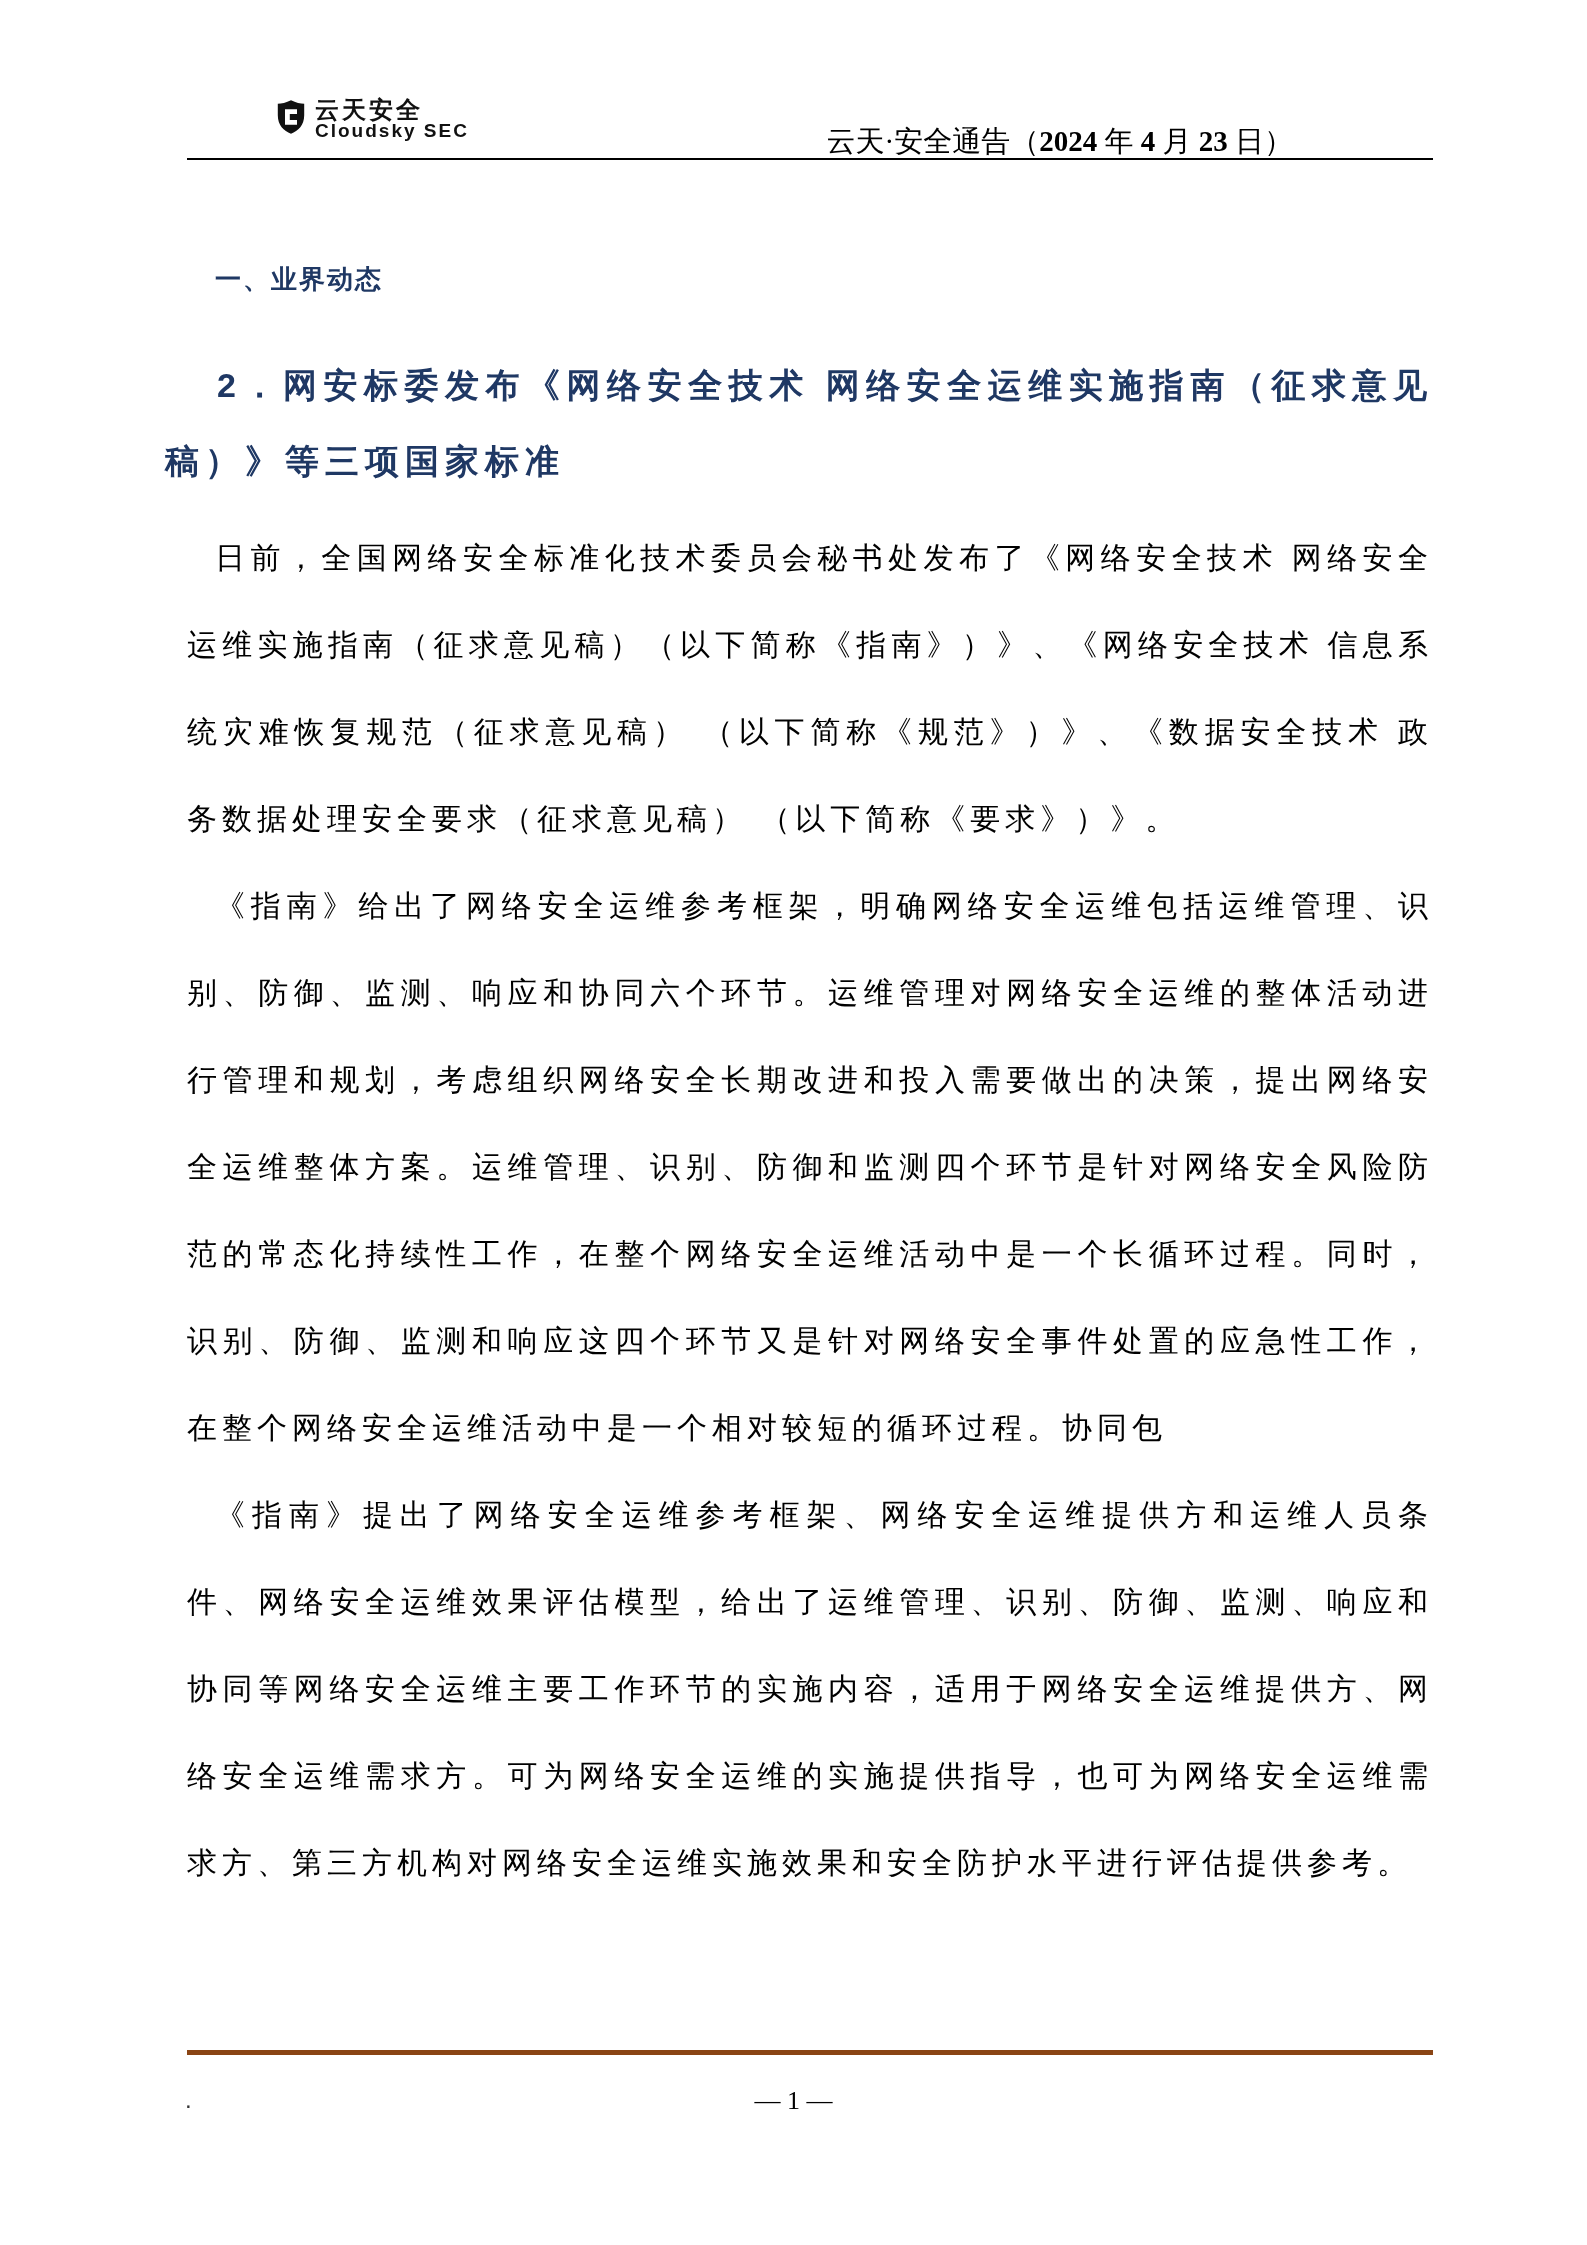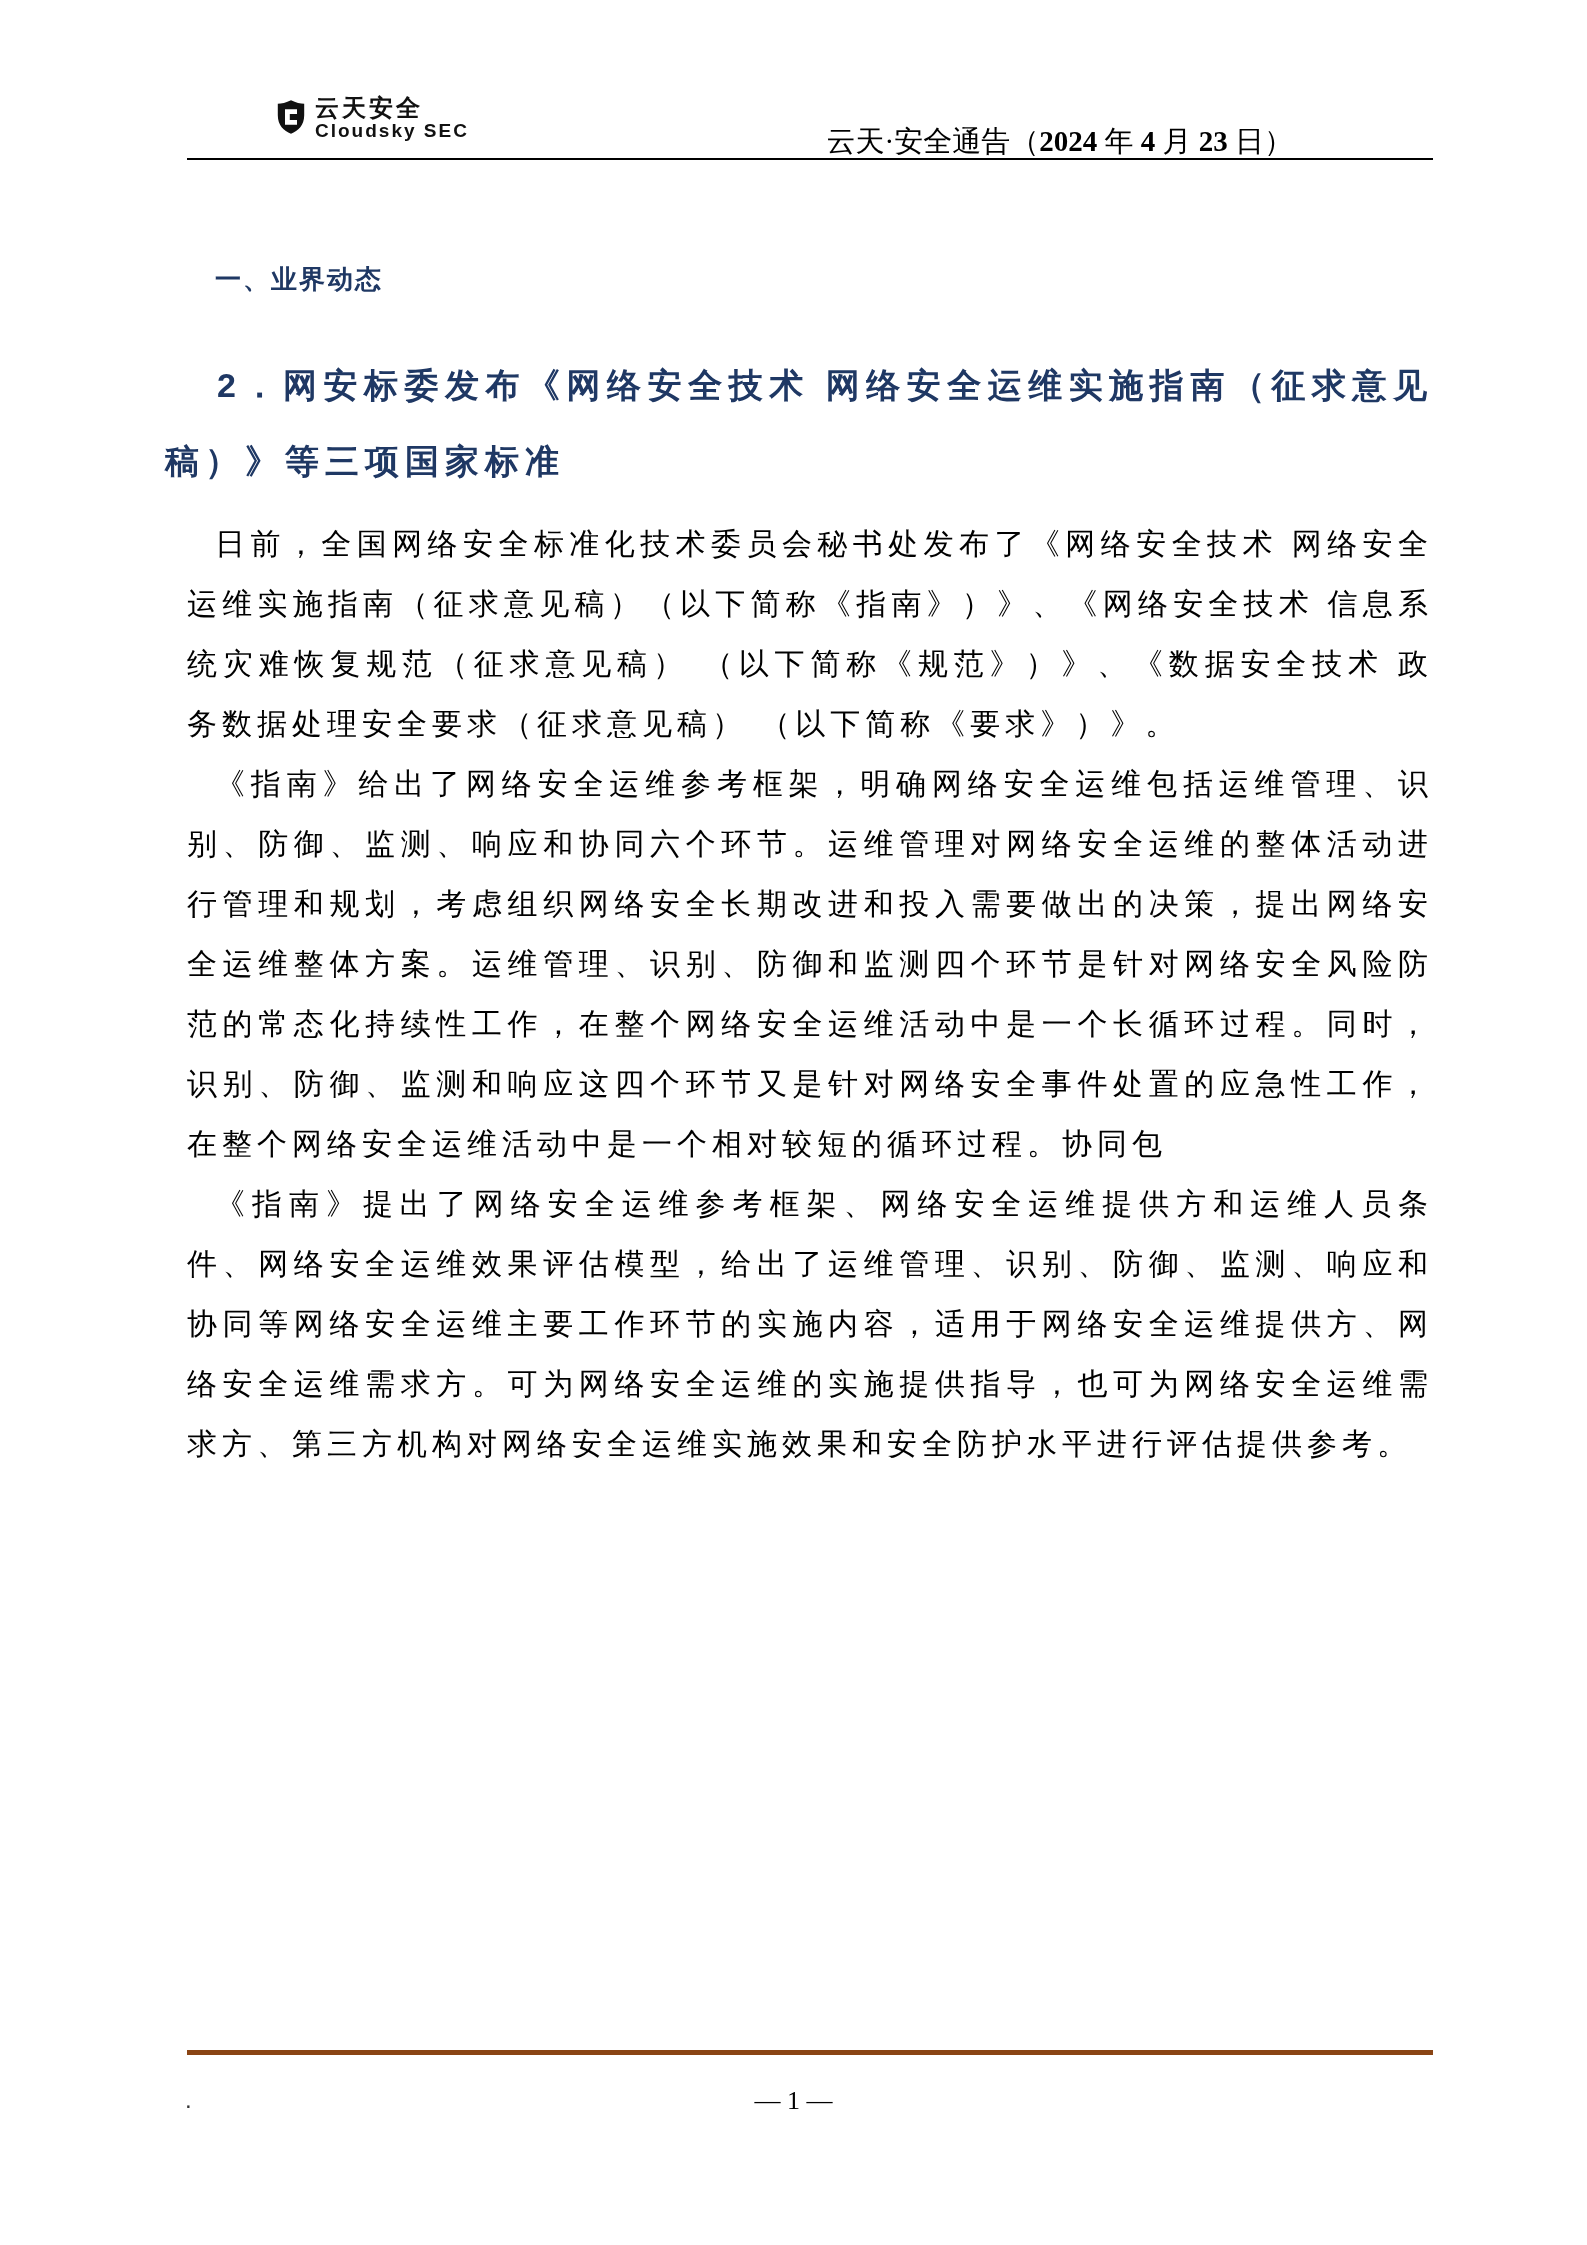--- a/index.html
+++ b/index.html
@@ -35,21 +35,20 @@
     display: flex;
     flex-direction: column;
   }
   .logo-cn {
     font-size: 24px;
     font-weight: bold;
     letter-spacing: 3px;
     line-height: 26px;
     color: #111111;
     white-space: nowrap;
-    font-family: Liberation Mono, monospace;
   }
   .logo-en {
     font-size: 19px;
     font-weight: bold;
     letter-spacing: 2px;
     line-height: 15px;
     color: #111111;
     white-space: nowrap;
   }
   .header-title {
@@ -99,21 +98,21 @@
     text-justify: inter-ideograph;
   }
 
   
   .body-text {
     position: absolute;
     left: 187px;
     top: 514px;
     width: 1246px;
     font-size: 30px;
-    line-height: 60px;
+    line-height: 87px;
     letter-spacing: 5px;
     text-align: justify;
     text-justify: inter-ideograph;
     color: #000000;
   }
   .body-text p {
     margin: 0;
     text-indent: 28px;
   }
 

